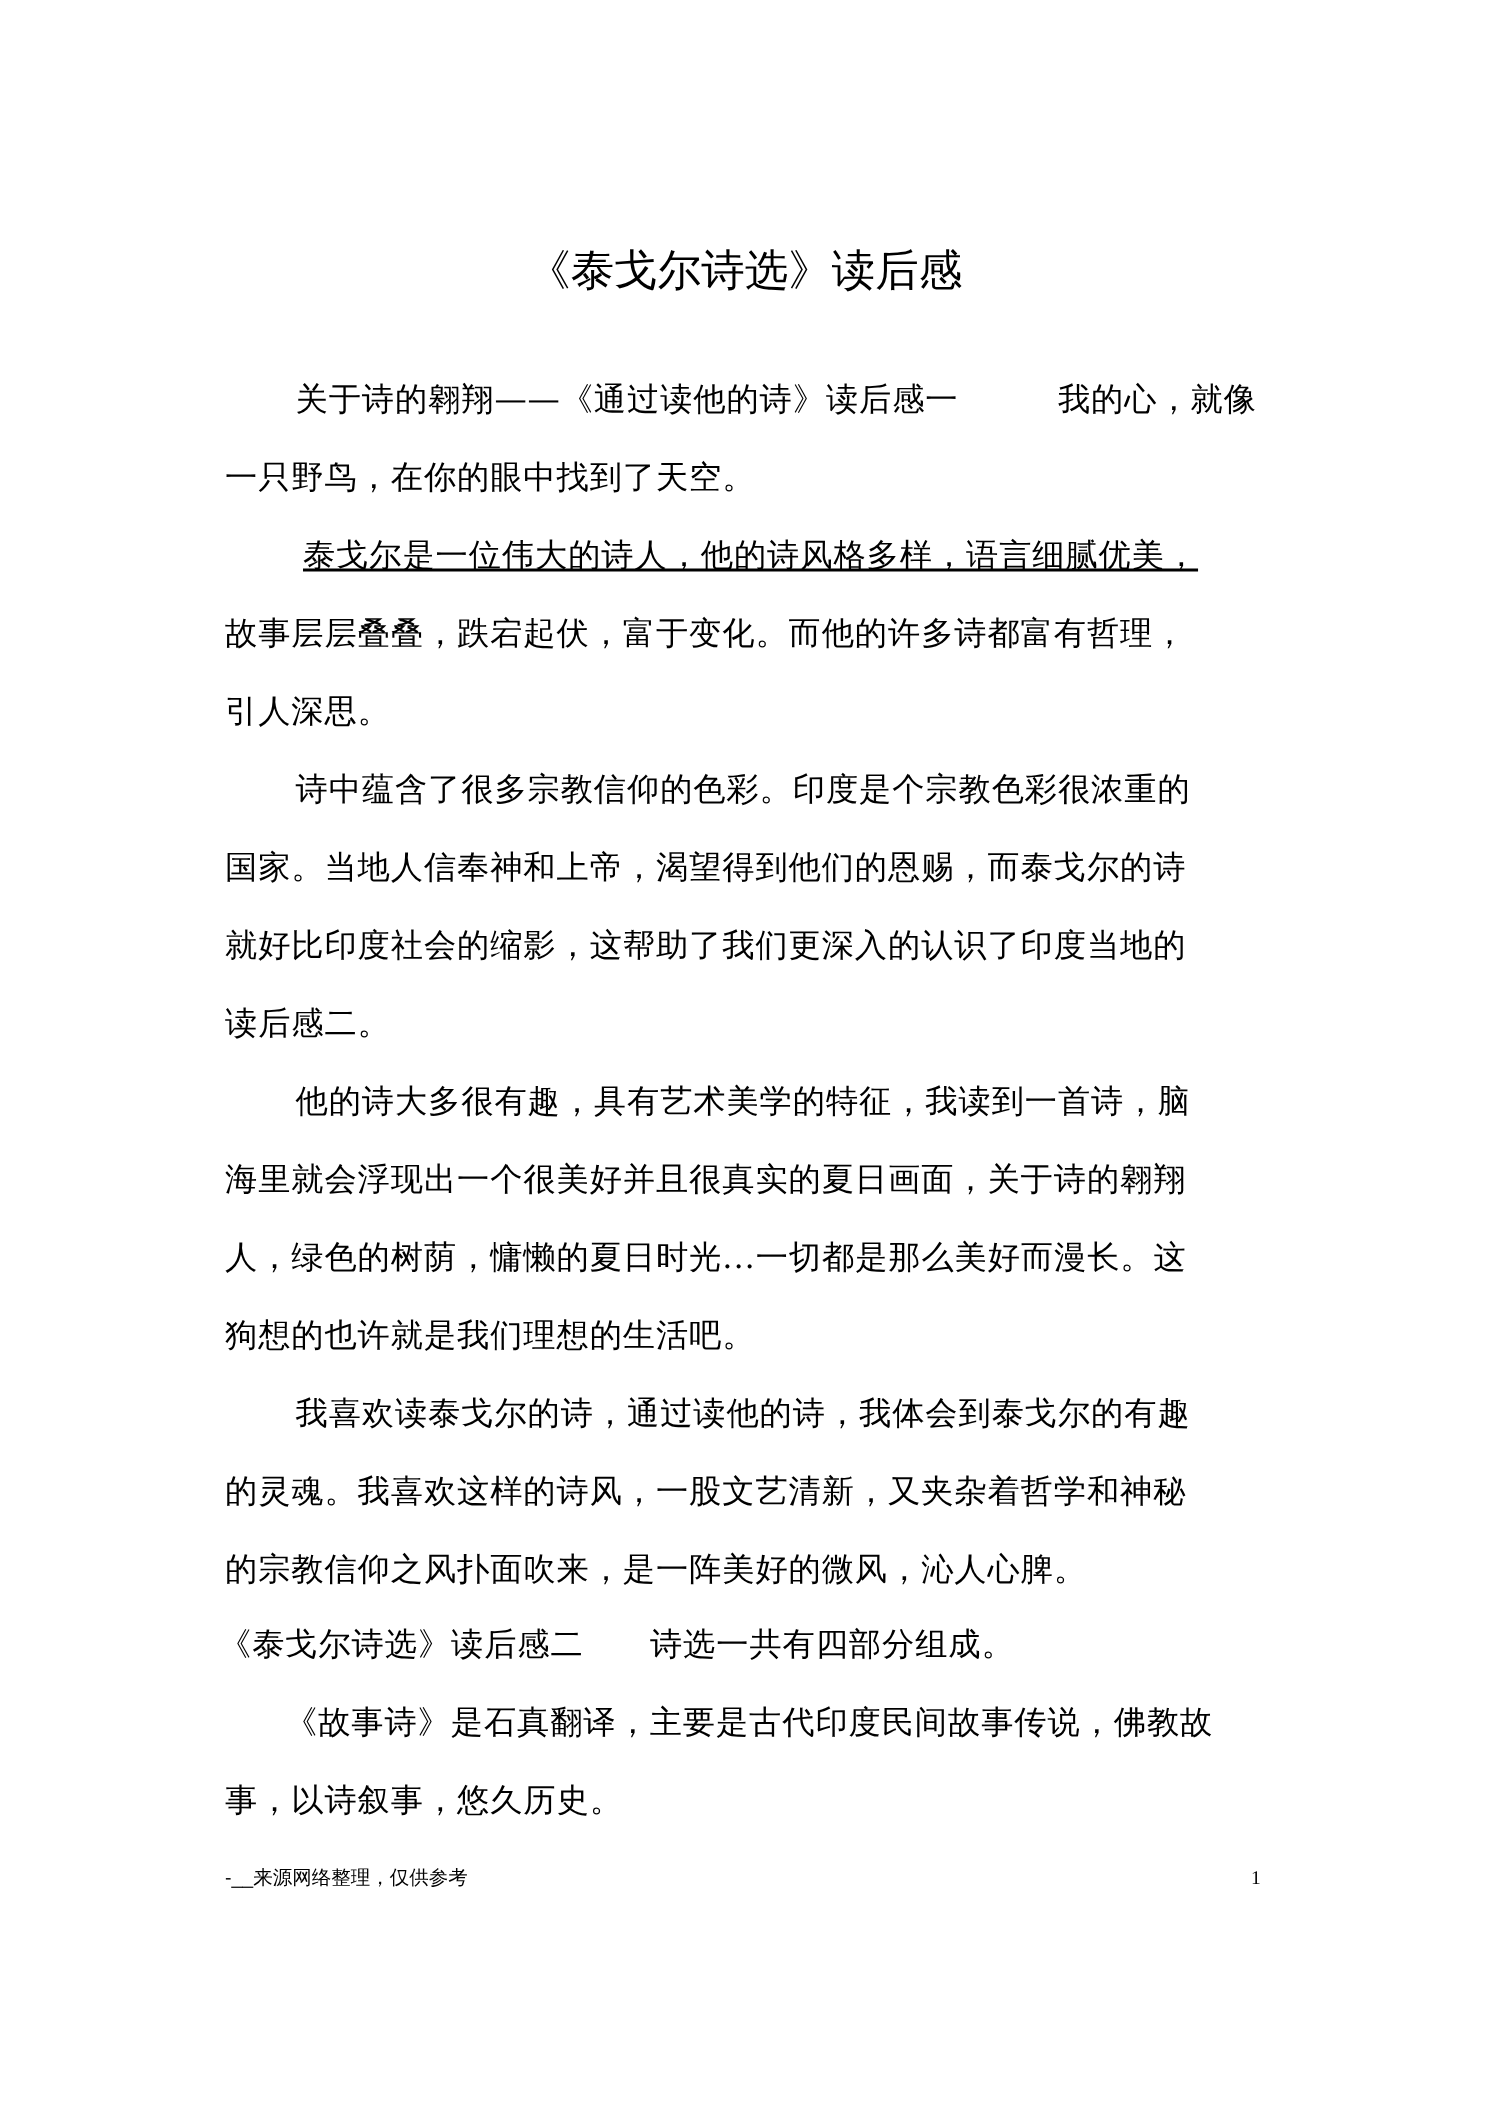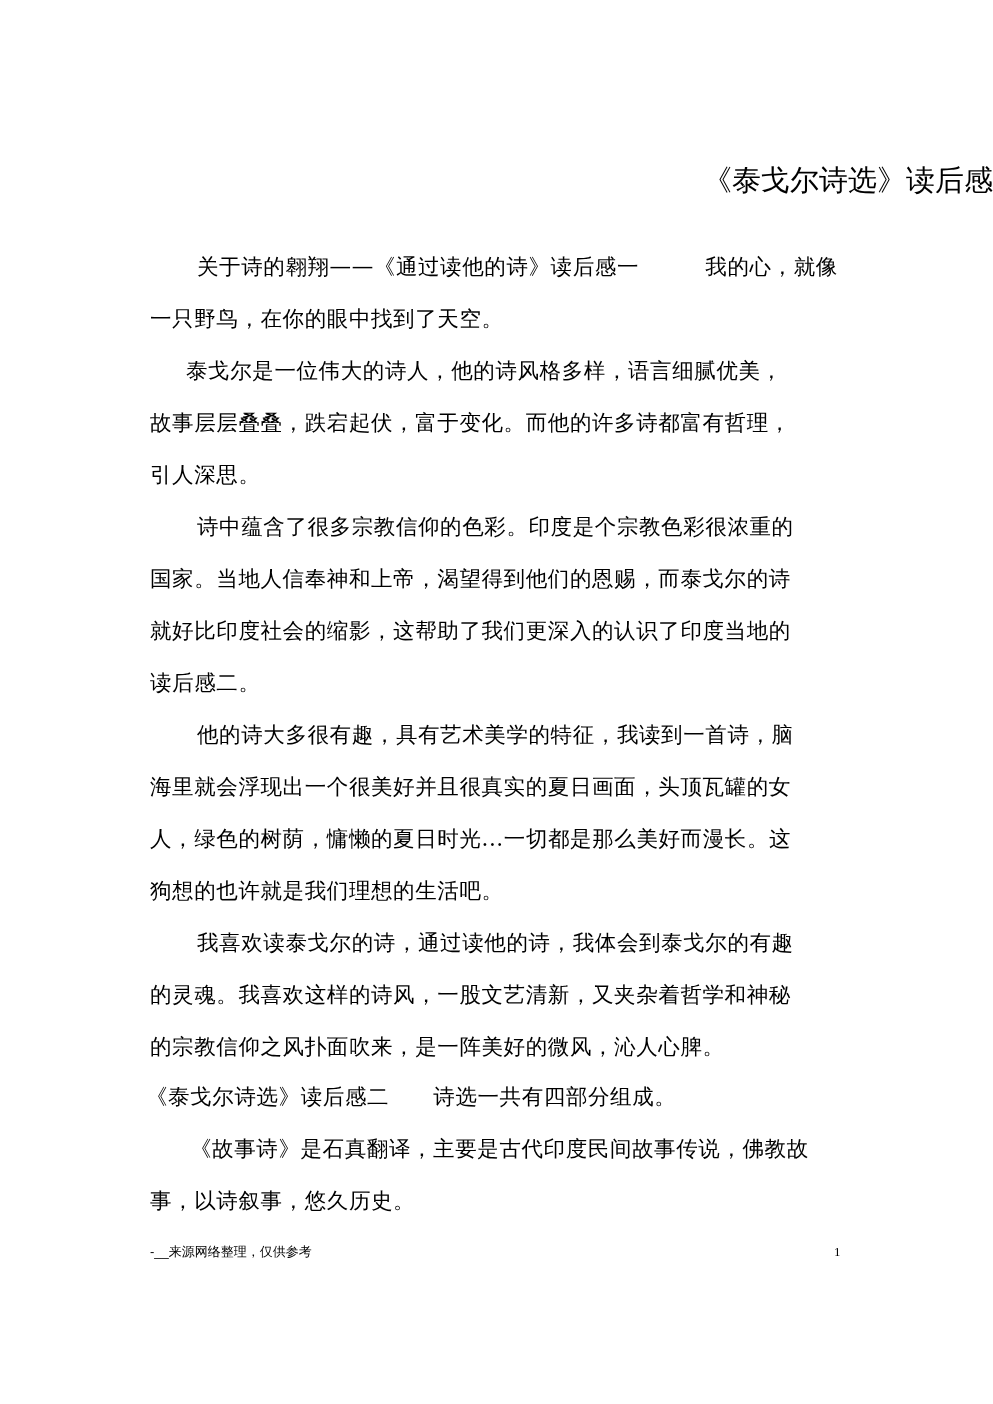--- a/index.html
+++ b/index.html
@@ -18,21 +18,21 @@
   .page {
     position: absolute;
     left: 0; top: 0;
     width: 993px; height: 1404px;
     background: #ffffff;
   }
   .title {
     position: absolute;
     left: 0; width: 993px;
     top: 160px;
-    text-align: right;
+    text-align: center;
     font-size: 29px;
     line-height: 40px;
     letter-spacing: 0px;
   }
   .line {
     position: absolute;
     left: 150px;
     white-space: nowrap;
     font-size: 21.5px;
     line-height: 30px;
@@ -58,31 +58,31 @@
 </style>
 </head>
 <body>
 
 <div class="page">
   <div class="title">《泰戈尔诗选》读后感</div>
 
   <div class="line" style="top:252px; left:197px;">关于诗的翱翔——《通过读他的诗》读后感一　　　我的心，就像</div>
   <div class="line" style="top:304px;">一只野鸟，在你的眼中找到了天空。</div>
 
-  <div class="line" style="top:356px; left:186px;">泰戈尔是一位伟大的诗人，他的诗风格多样，语言细腻优美，</div>
+  <div class="line" style="top:356px; left:202px;text-decoration:underline;">泰戈尔是一位伟大的诗人，他的诗风格多样，语言细腻优美，</div>
   <div class="line" style="top:408px;">故事层层叠叠，跌宕起伏，富于变化。而他的许多诗都富有哲理，</div>
   <div class="line" style="top:460px;">引人深思。</div>
 
   <div class="line" style="top:512px; left:197px;">诗中蕴含了很多宗教信仰的色彩。印度是个宗教色彩很浓重的</div>
   <div class="line" style="top:564px;text-align:center;">国家。当地人信奉神和上帝，渴望得到他们的恩赐，而泰戈尔的诗</div>
   <div class="line" style="top:616px;">就好比印度社会的缩影，这帮助了我们更深入的认识了印度当地的</div>
   <div class="line" style="top:668px;">读后感二。</div>
 
   <div class="line" style="top:720px; left:197px;">他的诗大多很有趣，具有艺术美学的特征，我读到一首诗，脑</div>
-  <div class="line" style="top:772px;">海里就会浮现出一个很美好并且很真实的夏日画面，头顶瓦罐的女</div>
+  <div class="line" style="top:772px;">海里就会浮现出一个很美好并且很真实的夏日画面，关于诗的翱翔</div>
   <div class="line" style="top:824px;">人，绿色的树荫，慵懒的夏日时光...一切都是那么美好而漫长。这</div>
   <div class="line" style="top:876px;">狗想的也许就是我们理想的生活吧。</div>
 
   <div class="line" style="top:928px; left:197px;">我喜欢读泰戈尔的诗，通过读他的诗，我体会到泰戈尔的有趣</div>
   <div class="line" style="top:980px;">的灵魂。我喜欢这样的诗风，一股文艺清新，又夹杂着哲学和神秘</div>
   <div class="line" style="top:1032px;">的宗教信仰之风扑面吹来，是一阵美好的微风，沁人心脾。</div>
 
   <div class="line" style="top:1082px; left:146px;">《泰戈尔诗选》读后感二　　诗选一共有四部分组成。</div>
 
   <div class="line" style="top:1134px; left:190px;">《故事诗》是石真翻译，主要是古代印度民间故事传说，佛教故</div>

